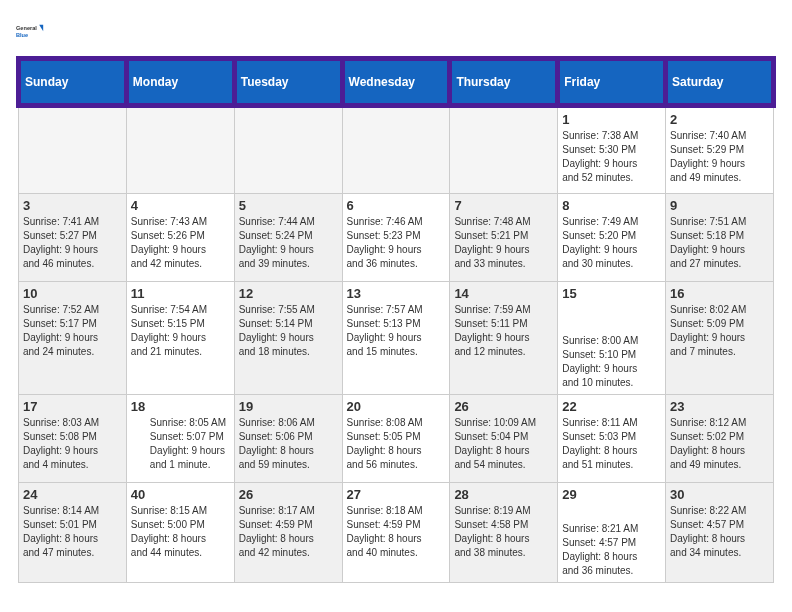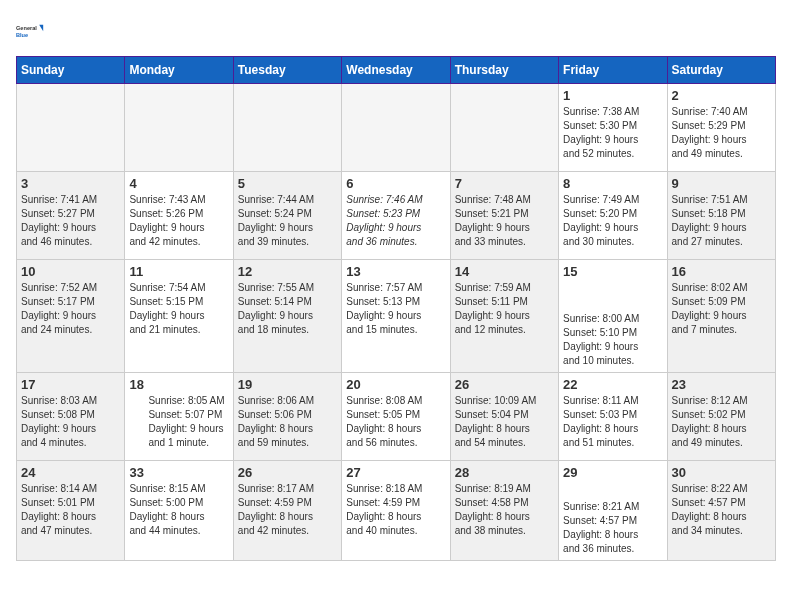--- a/index.html
+++ b/index.html
@@ -40,23 +40,23 @@
     table {
       width: 100%;
       border-collapse: collapse;
       table-layout: fixed;
     }
     th {
       background-color: #1565c0;
       color: #fff;
       font-size: 12px;
       font-weight: bold;
-      padding: 6px 4px;
+      padding: 14px 4px;
       text-align: left;
-      border: 1px solid #4c1d95;
+      border: 5px solid #4c1d95;
     }
     td {
       vertical-align: top;
       border: 1px solid #ccc;
       padding: 4px;
       font-size: 10px;
       color: #333;
       background: #fff;
       min-height: 80px;
       height: 88px;
@@ -146,21 +146,21 @@
         </td>
         <td class="shaded">
           <span class="day-num">5</span>
           <div class="day-info" style="white-space: pre-line;">Sunrise: 7:44 AM
 Sunset: 5:24 PM
 Daylight: 9 hours
 and 39 minutes.</div>
         </td>
         <td>
           <span class="day-num">6</span>
-          <div class="day-info" style="white-space: pre-line; font-style: italic;">Sunrise: 7:46 AM
+          <div class="day-info" style="white-space: pre-line;">Sunrise: 7:46 AM
 Sunset: 5:23 PM
 Daylight: 9 hours
 and 36 minutes.</div>
         </td>
         <td class="shaded">
           <span class="day-num">7</span>
           <div class="day-info" style="white-space: pre-line;">Sunrise: 7:48 AM
 Sunset: 5:21 PM
 Daylight: 9 hours
 and 33 minutes.</div>
@@ -284,21 +284,21 @@
       </tr>
       <tr>
         <td class="shaded">
           <span class="day-num">24</span>
           <div class="day-info" style="white-space: pre-line;">Sunrise: 8:14 AM
 Sunset: 5:01 PM
 Daylight: 8 hours
 and 47 minutes.</div>
         </td>
         <td>
-          <span class="day-num">33</span>
+          <span class="day-num">40</span>
           <div class="day-info" style="white-space: pre-line;">Sunrise: 8:15 AM
 Sunset: 5:00 PM
 Daylight: 8 hours
 and 44 minutes.</div>
         </td>
         <td class="shaded">
           <span class="day-num">26</span>
           <div class="day-info" style="white-space: pre-line;">Sunrise: 8:17 AM
 Sunset: 4:59 PM
 Daylight: 8 hours

